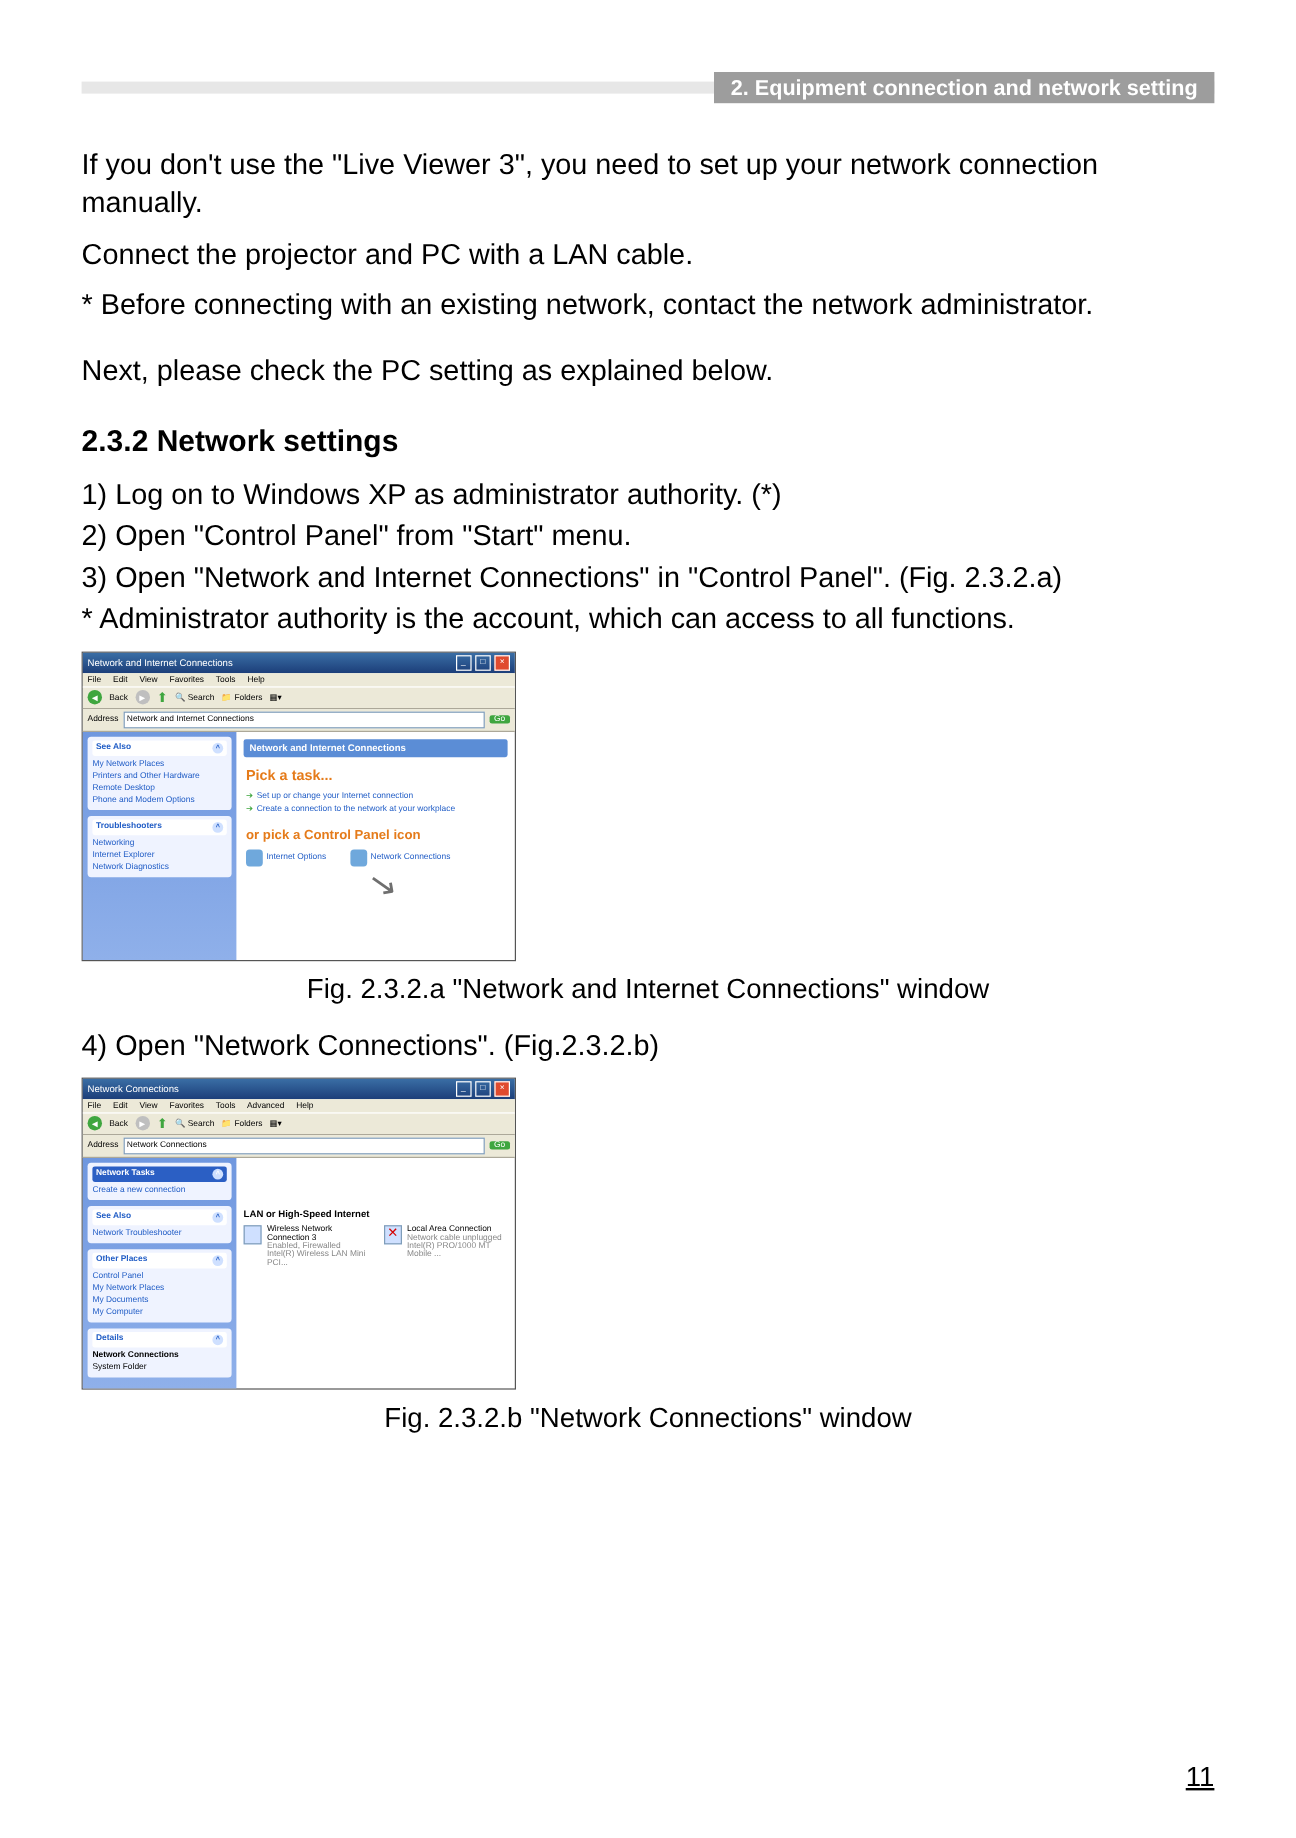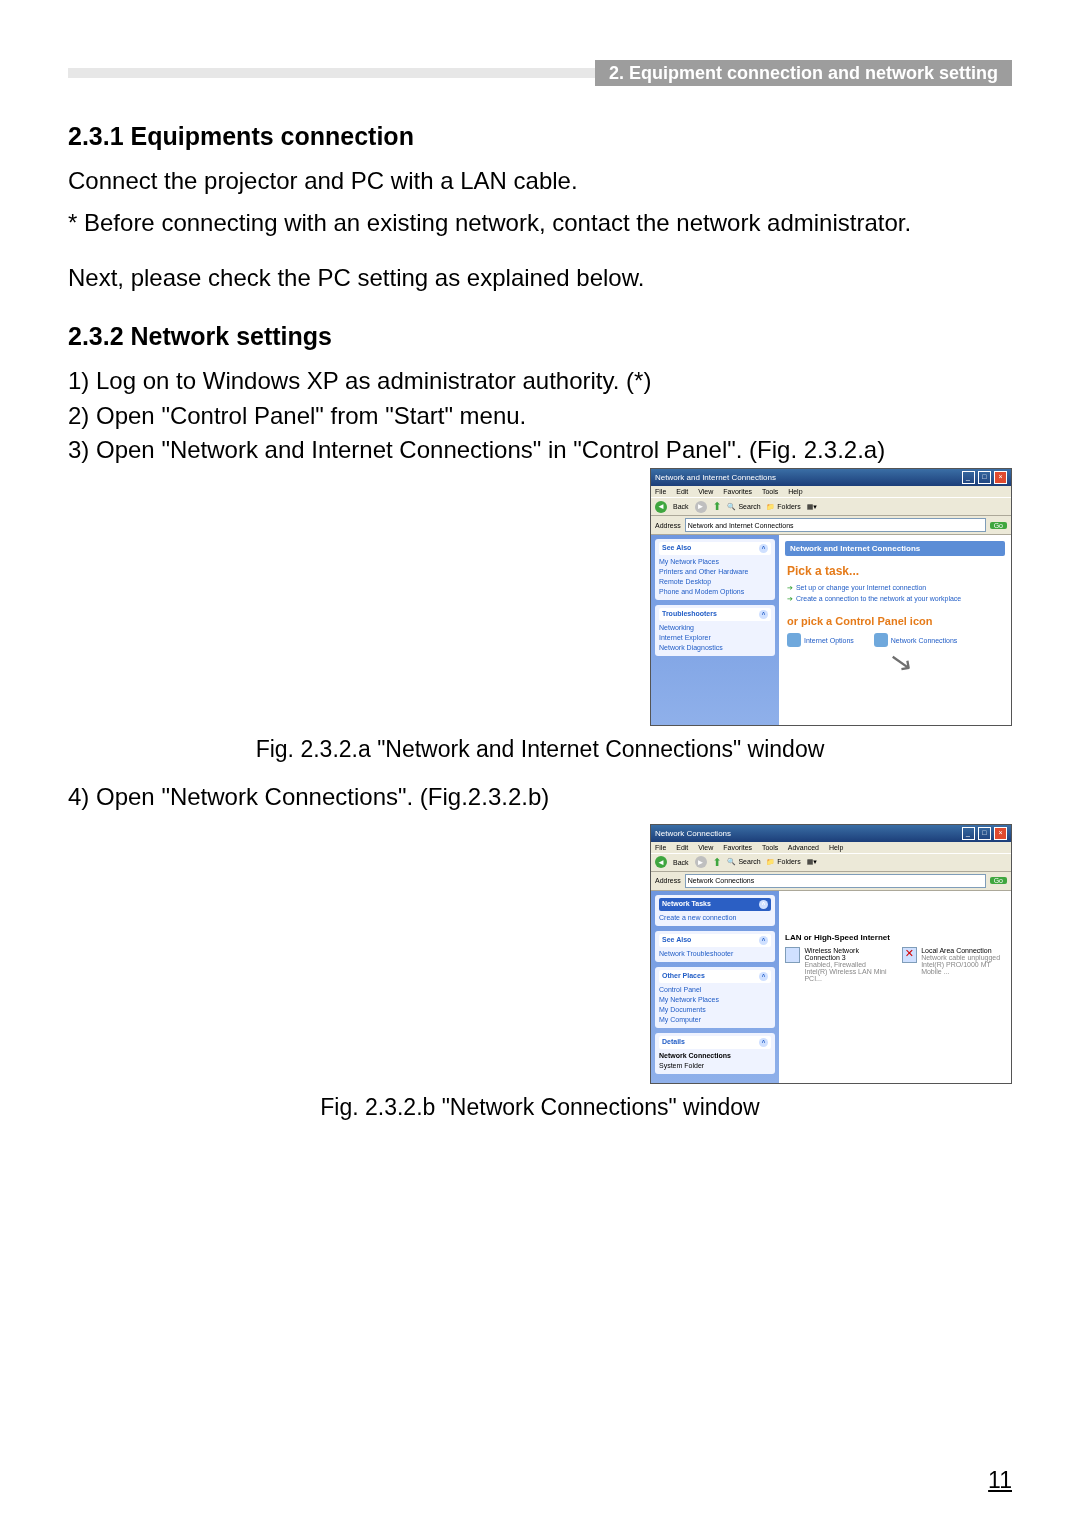--- a/index.html
+++ b/index.html
@@ -6,21 +6,21 @@
   .page{width:1080px;height:1532px;position:relative;box-sizing:border-box;padding:60px 68px 40px 68px;}
   .header-bar{position:relative;height:26px;margin-bottom:36px;}
   .header-bar::before{content:"";position:absolute;left:0;right:0;top:8px;height:10px;background:#e7e7e7;}
   .header-bar .label{position:absolute;right:0;top:0;height:26px;line-height:26px;background:#9d9d9d;color:#fff;font-weight:bold;font-size:18px;padding:0 14px;}
   h1{font-size:34px;font-weight:900;margin:0 0 16px 0;letter-spacing:-0.5px;}
   .body-text{font-size:24px;line-height:1.35;margin:0 0 10px 0;}
   h2{font-size:25px;font-weight:900;margin:28px 0 14px 0;}
   .caption{font-size:23px;text-align:center;margin-top:10px;}
   .page-number{position:absolute;right:68px;bottom:38px;font-size:23px;text-decoration:underline;}
   
-  .shot-wrap{display:flex;justify-content:flex-end;}
+  .shot-wrap{display:flex;justify-content:flex-start;}
   .shot{width:360px;border:1px solid #555;font-family:Tahoma,Arial,sans-serif;font-size:7px;background:#fff;}
   .shot .titlebar{background:linear-gradient(#3a6ea5,#1c3e79);color:#fff;padding:2px 4px;display:flex;justify-content:space-between;align-items:center;font-size:8px;}
   .titlebar .tbuttons span{display:inline-block;width:11px;height:11px;margin-left:1px;border:1px solid #fff;font-size:7px;line-height:9px;text-align:center;}
   .titlebar .tbuttons .close{background:#e04b2f;}
   .menubar{background:#ece9d8;padding:2px 4px;color:#000;}
   .menubar span{margin-right:8px;}
   .toolbar{background:#ece9d8;padding:2px 4px;border-top:1px solid #fff;border-bottom:1px solid #aca899;display:flex;align-items:center;gap:6px;}
   .tb-back{color:#fff;background:#3fa63f;border-radius:50%;width:12px;height:12px;display:inline-flex;align-items:center;justify-content:center;font-size:8px;}
   .tb-fwd{color:#fff;background:#bfbfbf;border-radius:50%;width:12px;height:12px;display:inline-flex;align-items:center;justify-content:center;font-size:8px;}
   .tb-up{color:#3fa63f;font-size:11px;}
@@ -58,30 +58,31 @@
 </style>
 </head>
 <body>
 
 <div class="page">
 
   <div class="header-bar">
     <span class="label">2. Equipment connection and network setting</span>
   </div>
 
-
-  <h2>2.3.1 Equipments connection</h2>
+  <p class="body-text">If you don't use the "Live Viewer 3", you need to set up your network connection manually.</p>
+
   <p class="body-text">Connect the projector and PC with a LAN cable.</p>
   <p class="body-text">* Before connecting with an existing network, contact the network administrator.</p>
   <p class="body-text" style="margin-top:22px">Next, please check the PC setting as explained below.</p>
 
   <h2>2.3.2 Network settings</h2>
   <p class="body-text" style="margin-bottom:2px">1) Log on to Windows XP as administrator authority. (*)</p>
   <p class="body-text" style="margin-bottom:2px">2) Open "Control Panel" from "Start" menu.</p>
   <p class="body-text" style="margin-bottom:2px">3) Open "Network and Internet Connections" in "Control Panel". (Fig. 2.3.2.a)</p>
+  <p class="body-text">* Administrator authority is the account, which can access to all functions.</p>
 
   <div class="shot-wrap">
     <div class="shot">
       <div class="titlebar">
         <span>Network and Internet Connections</span>
         <span class="tbuttons">
           <span>_</span>
           <span>□</span>
           <span class="close">×</span>
         </span>

